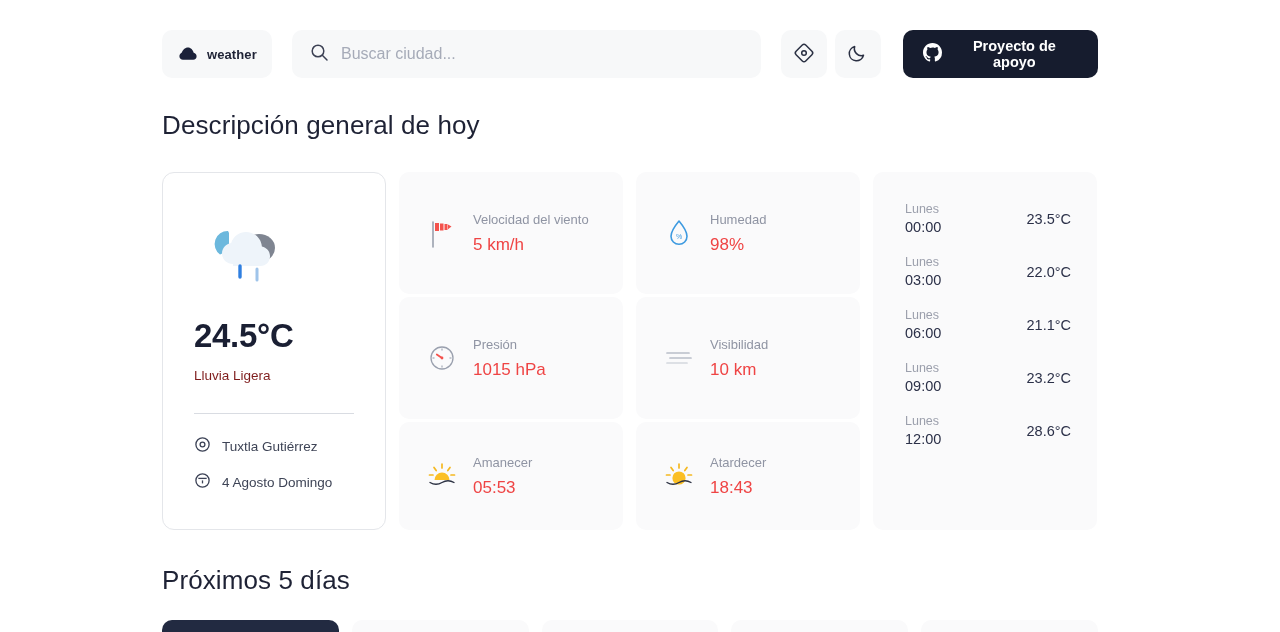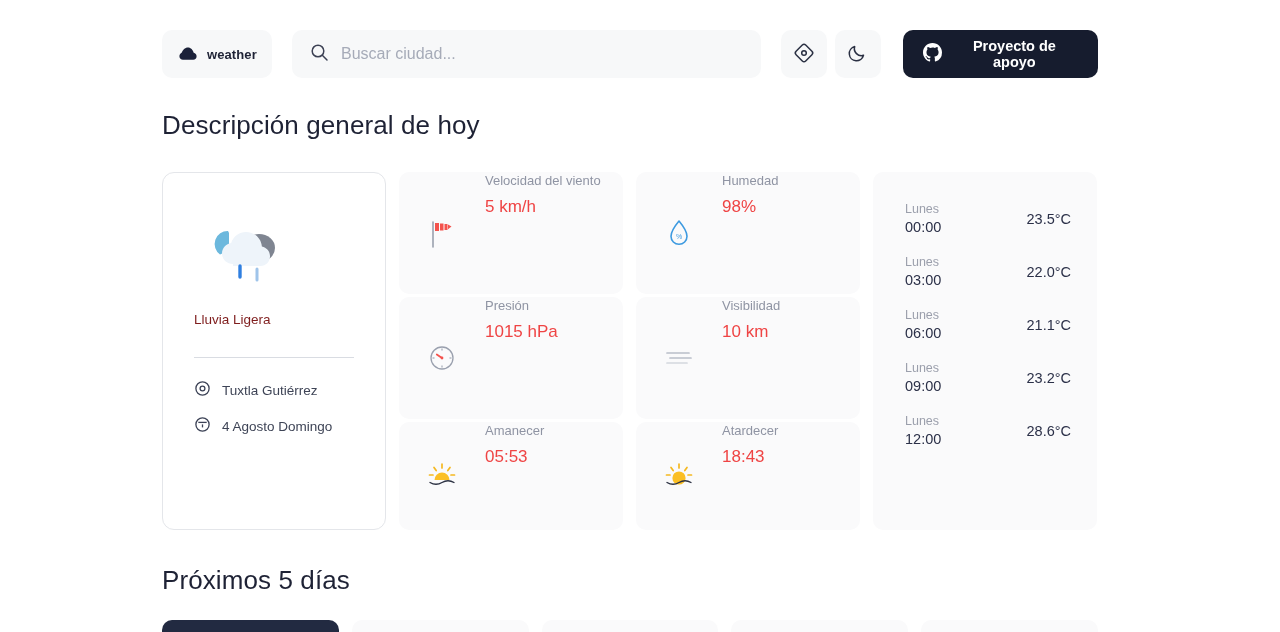--- a/index.html
+++ b/index.html
@@ -86,21 +86,21 @@
   .current-temp { font-size: 33px; font-weight: bold; color: #1a1f33; margin-top: 18px; letter-spacing: -.3px; }
   .current-desc { font-size: 13.5px; color: #7f1d1d; margin-top: 13px; }
   .divider { height: 1px; background: #d9dce2; margin-top: 30px; }
   .meta-row { display: flex; align-items: center; gap: 11px; margin-top: 22px; }
   .meta-row.second { margin-top: 15px; }
   .meta-text { font-size: 13.5px; color: #3e4456; }
 
   
   .tile {
     background: #fafafb; border-radius: 10px;
-    display: flex; gap: 26px;
+    display: flex; align-items: center; gap: 14px;
     padding-left: 26px;
   }
   .tile-icon { width: 34px; flex: none; display: flex; align-items: center; justify-content: center; }
   .tile-body { display: flex; flex-direction: column; }
   .tile-label { font-size: 13px; color: #8f94a3; line-height: 1.38; }
   .tile-value { font-size: 17px; color: #ef4444; margin-top: 7px; }
 
   
   .hourly {
     grid-column: 4; grid-row: 1 / span 3;
@@ -184,20 +184,21 @@
     <div class="current-card">
       <div class="current-icon">
         <svg width="82" height="72" viewBox="0 0 82 72">
           <path d="M26 16a13 13 0 0 0-8 23.5l9-4V18a13 13 0 0 0-1-2z" fill="#6cb8dd"></path>
           <ellipse cx="57" cy="33" rx="16" ry="14" fill="#7f8591"></ellipse>
           <path d="M31 49c-6.1 0-11-4.6-11-10.6 0-5.4 4-9.8 9.2-10.5C31.3 21.4 37.2 17 44 17c8.4 0 15.3 6.4 15.9 14.6 4.7.9 8.1 4.9 8.1 9.7 0 5.4-4.1 9.7-9.4 9.7H31z" fill="#eef4fa"></path>
           <line x1="38" y1="51" x2="38" y2="62" stroke="#2f7fe0" stroke-width="3.4" stroke-linecap="round"></line>
           <line x1="55" y1="54" x2="55" y2="65" stroke="#9fc4ea" stroke-width="3" stroke-linecap="round"></line>
         </svg>
       </div>
+      <div class="current-temp">24.5°C</div>
       <div class="current-desc">Lluvia Ligera</div>
       <div class="divider"></div>
 
       <div class="meta-row">
         <span>
           <svg width="17" height="17" viewBox="0 0 17 17">
             <circle cx="8.5" cy="8.5" r="6.6" fill="none" stroke="#3c4256" stroke-width="1.3"></circle>
             <circle cx="8.5" cy="8.5" r="2.4" fill="none" stroke="#3c4256" stroke-width="1.3"></circle>
           </svg>
         </span>

